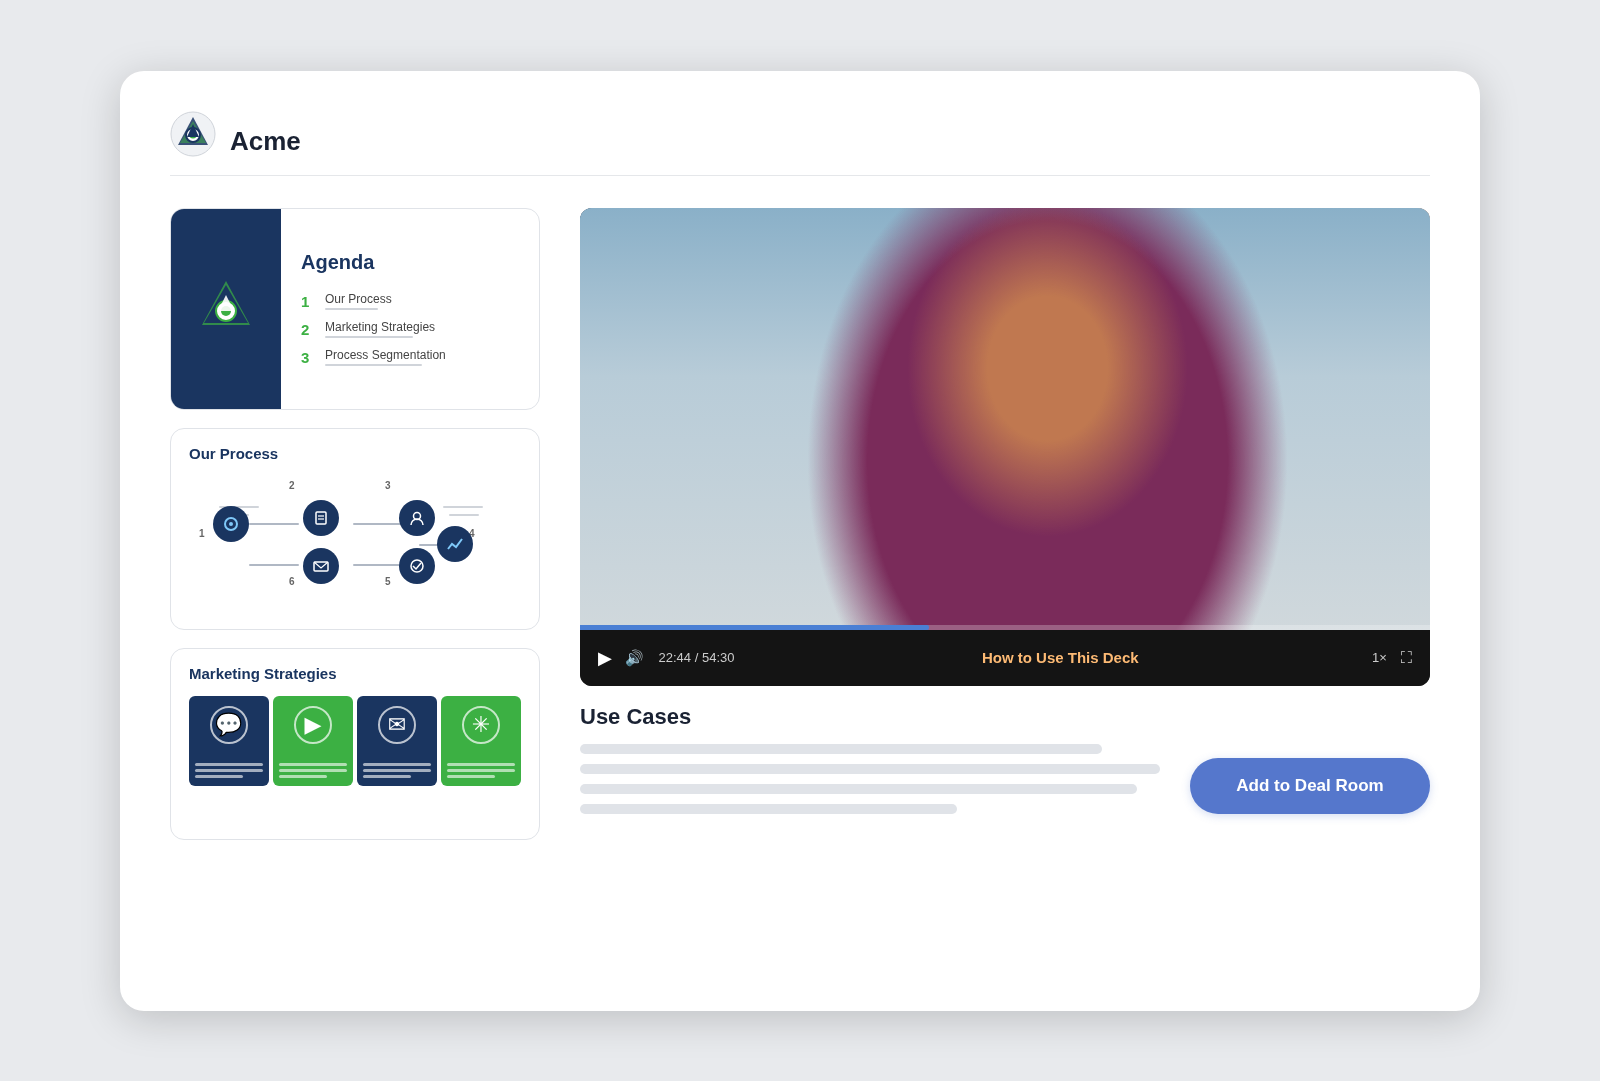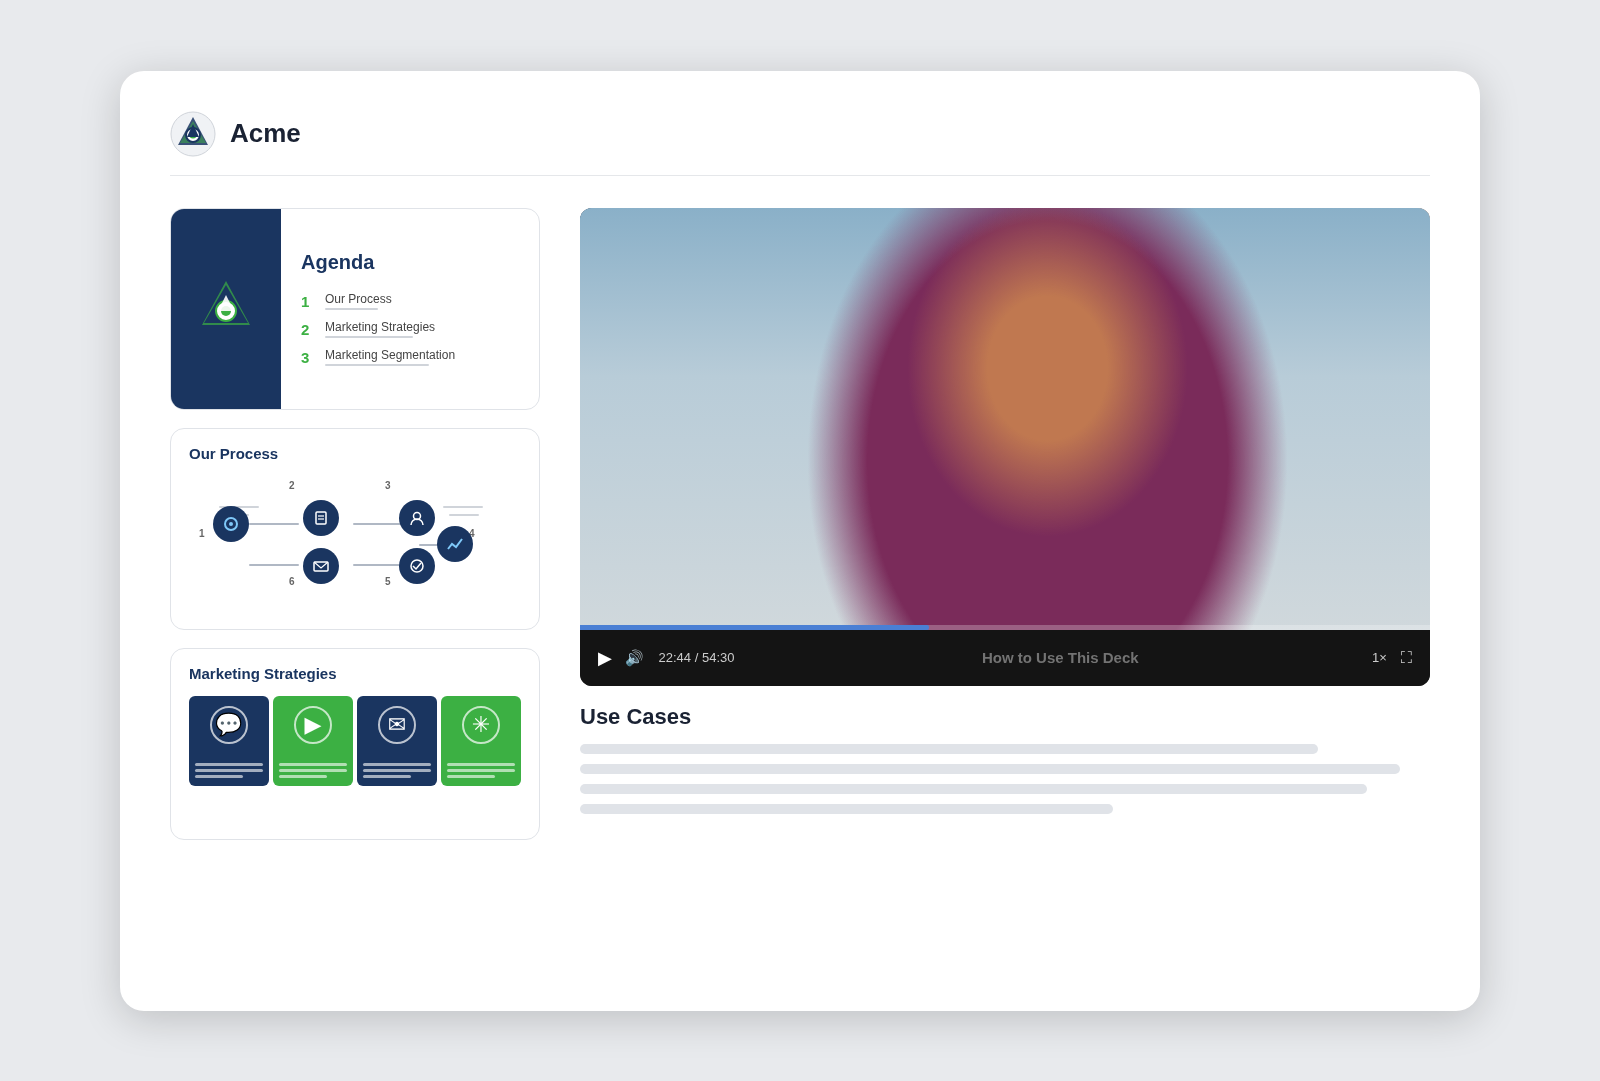--- a/index.html
+++ b/index.html
@@ -15,21 +15,21 @@
       background: #fff;
       border-radius: 24px;
       box-shadow: 0 8px 40px rgba(0,0,0,0.18);
       width: 1360px;
       min-height: 940px;
       padding: 40px 50px 50px 50px;
       position: relative;
     }
     .header {
       display: flex;
-      align-items: center;
+      align-items: flex-end;
       gap: 14px;
       margin-bottom: 32px;
       padding-bottom: 18px;
       border-bottom: 1.5px solid #e5e7ea;
     }
     .logo-icon {
       width: 46px;
       height: 46px;
     }
     .app-title {
@@ -258,21 +258,21 @@
       cursor: pointer;
       flex-shrink: 0;
     }
     .time-display {
       color: #ccc;
       font-size: 13px;
       flex-shrink: 0;
       min-width: 90px;
     }
     .video-title-text {
-      color: #737373;
+      color: #fdba74;
       font-size: 15px;
       font-weight: 700;
       flex: 1;
       text-align: center;
     }
     .speed-btn {
       color: #ccc;
       font-size: 13px;
       flex-shrink: 0;
     }
@@ -384,21 +384,21 @@
             <div class="agenda-item">
               <span class="agenda-num">2</span>
               <div>
                 <div class="agenda-text">Marketing Strategies</div>
                 <div class="agenda-line"></div>
               </div>
             </div>
             <div class="agenda-item">
               <span class="agenda-num">3</span>
               <div>
-                <div class="agenda-text">Marketing Segmentation</div>
+                <div class="agenda-text">Process Segmentation</div>
                 <div class="agenda-line"></div>
               </div>
             </div>
           </div>
         </div>
       </div>
 
       <div class="slide-card">
         <div class="process-slide">
           <div class="slide-section-title">Our Process</div>
@@ -529,17 +529,18 @@
         <div class="use-cases-section">
           <div class="section-title">Use Cases</div>
           <div class="text-lines">
             <div class="text-line" style="width:90%;"></div>
             <div class="text-line" style="width:100%;"></div>
             <div class="text-line" style="width:96%;"></div>
             <div class="text-line" style="width:65%;"></div>
           </div>
         </div>
         <div class="action-buttons">
+          <button class="action-btn">Add to Deal Room</button>
         </div>
       </div>
     </div>
   </div>
 </div>
 
 </body></html>

